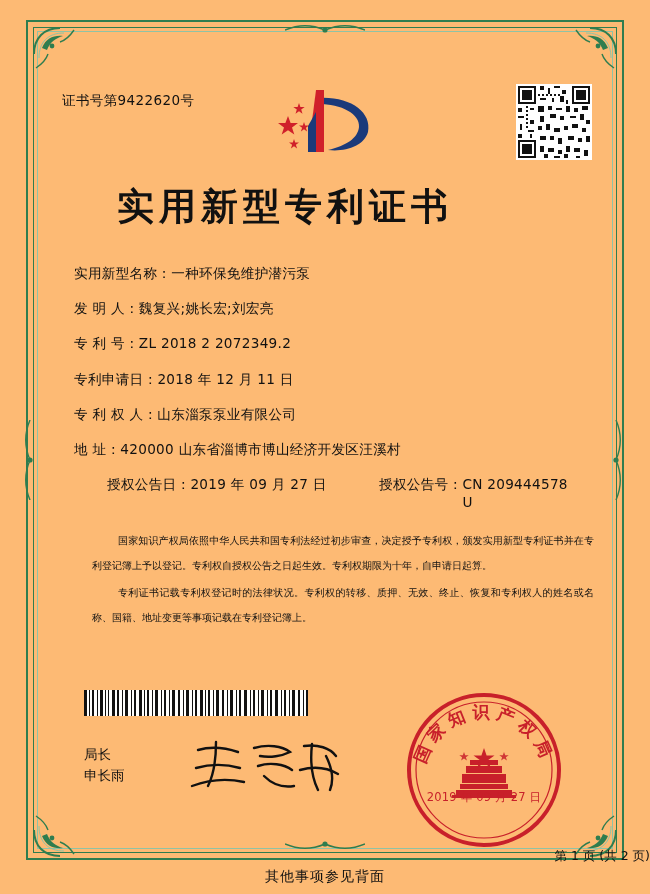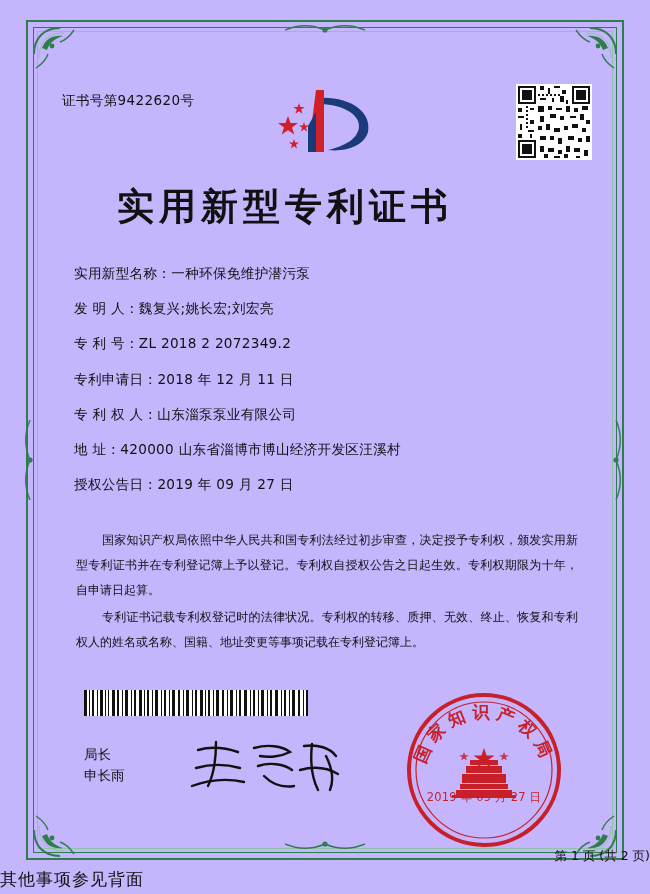--- a/index.html
+++ b/index.html
@@ -14,21 +14,21 @@
     color: #1a1a1a;
     position: relative;
     overflow: hidden;
   }
 
   .page {
     position: absolute;
     left: 0; top: 0;
     width: 650px;
     height: 894px;
-    background: #c4b5fd;
+    background: #fdba74;
   }
 
   
   .border-outer {
     position: absolute;
     left: 26px; top: 20px;
     width: 598px; height: 840px;
     border: 2px solid #2f7d4f;
     box-sizing: border-box;
   }
@@ -125,29 +125,29 @@
   .field-value {
     flex: 1 1 auto;
     letter-spacing: 0.3px;
   }
   .pub-row {
     display: flex;
     align-items: baseline;
     margin-bottom: 17.5px;
     line-height: 1.3;
   }
-  .pub-left { flex: 0 0 272px; display:flex; }
+  .pub-left { flex: 0 0 272px; display:flex;margin-left:33px; }
   .pub-right { flex: 1 1 auto; display:flex; }
 
   
   .paras {
     position: absolute;
-    left: 76px; top: 528px;
+    left: 92px; top: 528px;
     width: 502px;
-    font-size: 12px;
+    font-size: 10px;
     line-height: 25px;
     color: #111;
     text-align: justify;
   }
   .paras p {
     margin: 0 0 2px 0;
     text-indent: 26px;
   }
 
   
@@ -194,21 +194,22 @@
     width: 650px;
     text-align: right;
     font-size: 12.5px;
     color: #111;
     margin-top: 12px;
   }
   .note-footer {
     position: absolute;
     left: 0; top: 868px;
     width: 650px;
-    font-size: 17px;
+    text-align: center;
+    font-size: 14px;
     color: #111;
     letter-spacing: 1px;
   }
 </style>
 </head>
 <body>
 
 <div class="page">
 
   <div class="border-outer"></div>
@@ -410,20 +411,24 @@
       <span class="field-value">山东淄泵泵业有限公司</span>
     </div>
     <div class="field-row">
       <span class="field-label">地 址：</span>
       <span class="field-value">420000  山东省淄博市博山经济开发区汪溪村</span>
     </div>
     <div class="pub-row">
       <span class="pub-left">
         <span class="field-label">授权公告日：</span>
         <span class="field-value">2019 年 09 月 27 日</span>
+      </span>
+      <span class="pub-right">
+        <span class="field-label">授权公告号：</span>
+        <span class="field-value">CN 209444578 U</span>
       </span>
     </div>
   </div>
 
   <div class="paras">
     <p>国家知识产权局依照中华人民共和国专利法经过初步审查，决定授予专利权，颁发实用新型专利证书并在专利登记簿上予以登记。专利权自授权公告之日起生效。专利权期限为十年，自申请日起算。</p>
     <p>专利证书记载专利权登记时的法律状况。专利权的转移、质押、无效、终止、恢复和专利权人的姓名或名称、国籍、地址变更等事项记载在专利登记簿上。</p>
   </div>
 
   <div class="barcode">

